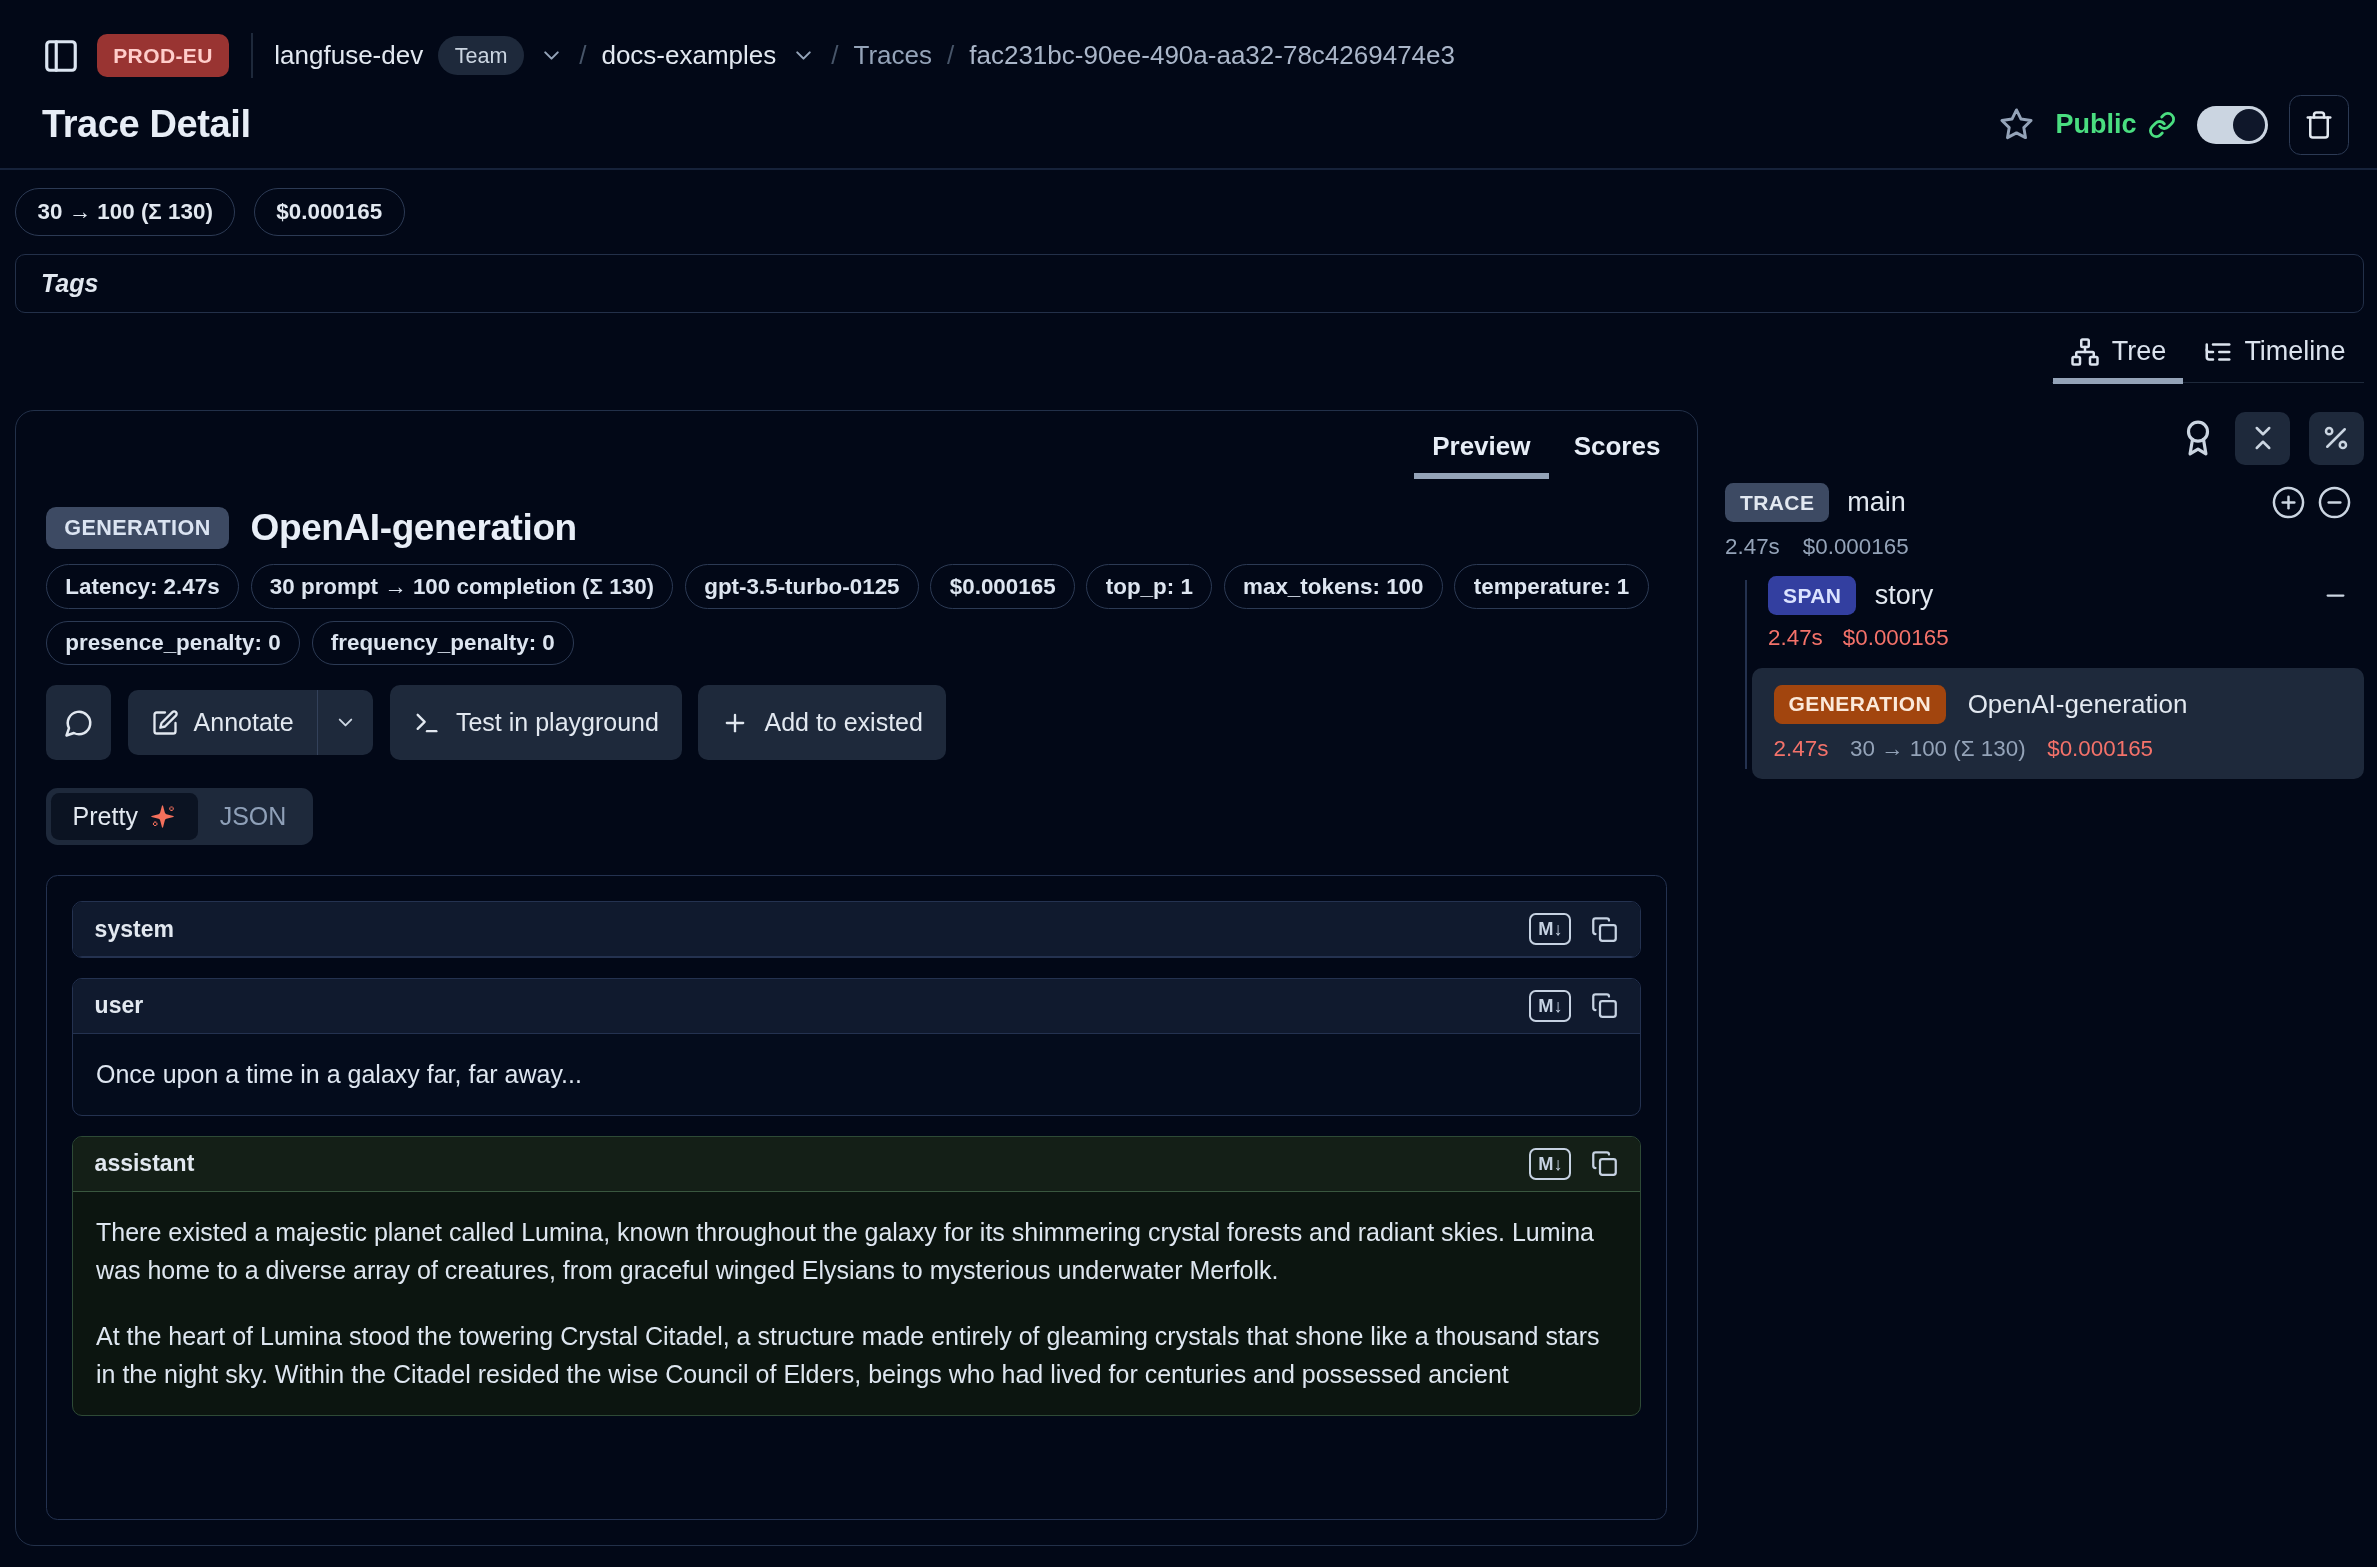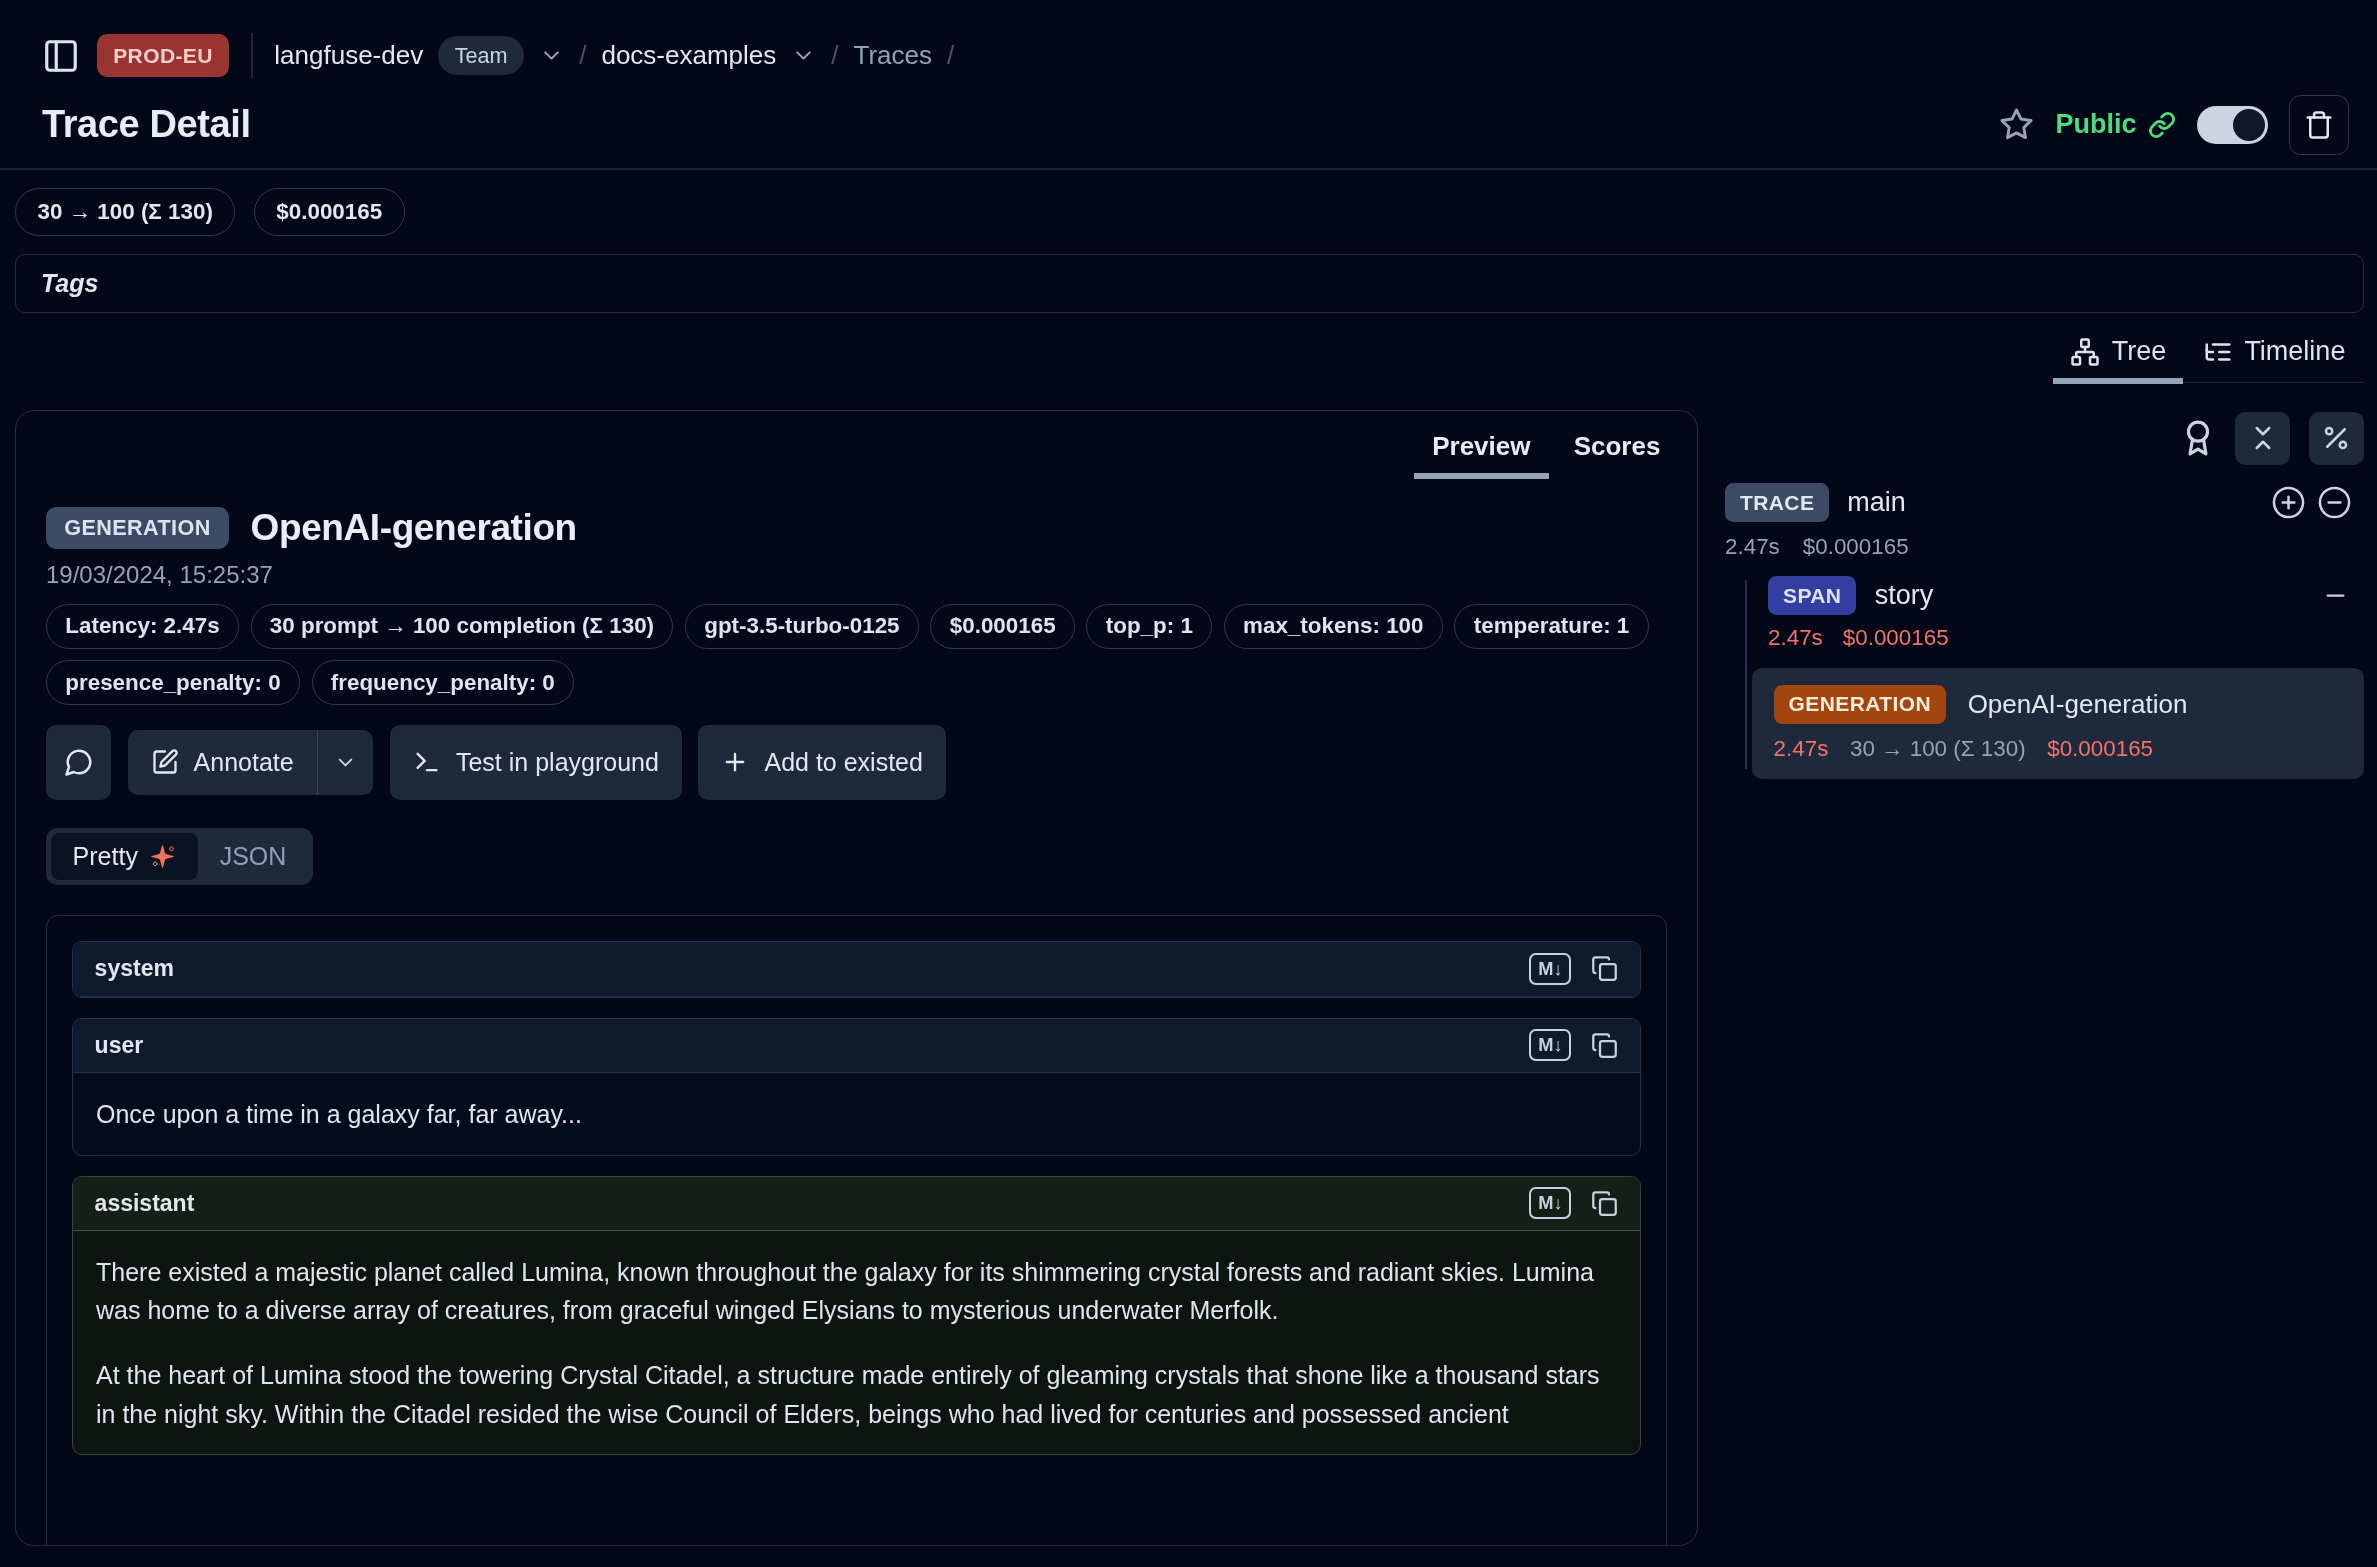--- a/index.html
+++ b/index.html
@@ -138,20 +138,21 @@
     <span class="sep">/</span>
     <span class="crumb">docs-examples</span>
     <span class="chev">
       <svg class="icon" width="25" height="25" viewBox="0 0 24 24">
           <path d="m6 9 6 6 6-6"></path>
         </svg>
     </span>
     <span class="sep">/</span>
     <span class="crumb muted">Traces</span>
     <span class="sep">/</span>
+    <span class="crumb id">fac231bc-90ee-490a-aa32-78c4269474e3</span>
   </nav>
 </header>
 
 <div class="title-row">
   <h1 class="page-title">Trace Detail</h1>
   <div class="title-actions">
     <button class="plain-btn star-btn">
       <svg class="icon" width="35" height="35" viewBox="0 0 24 24">
           <polygon points="12 2 15.09 8.26 22 9.27 17 14.14 18.18 21.02 12 17.77 5.82 21.02 7 14.14 2 9.27 8.91 8.26"></polygon>
         </svg>
@@ -222,21 +223,20 @@
       <div class="ctab">
         <span>Scores</span>
       </div>
     </div>
 
     <div class="card-body">
       <div class="obs-header">
         <span class="type-badge">GENERATION</span>
         <h2 class="obs-title">OpenAI-generation</h2>
       </div>
-      <div class="timestamp">19/03/2024, 15:25:37</div>
 
       <div class="param-badges">
         <span class="param-badge">Latency: 2.47s</span>
         <span class="param-badge">30 prompt → 100 completion (Σ 130)</span>
         <span class="param-badge">gpt-3.5-turbo-0125</span>
         <span class="param-badge">$0.000165</span>
         <span class="param-badge">top_p: 1</span>
         <span class="param-badge">max_tokens: 100</span>
         <span class="param-badge">temperature: 1</span>
         <span class="param-badge">presence_penalty: 0</span>

